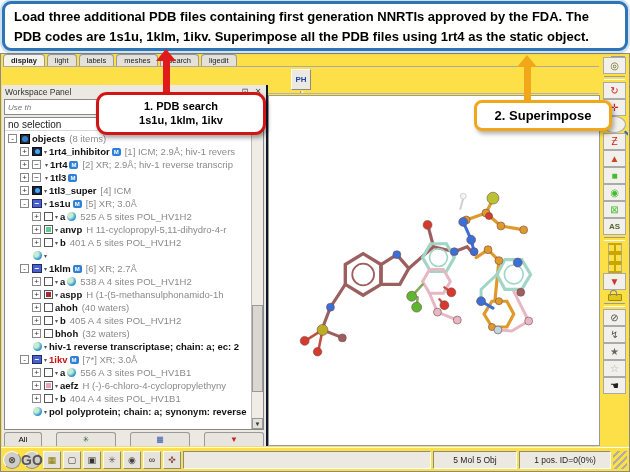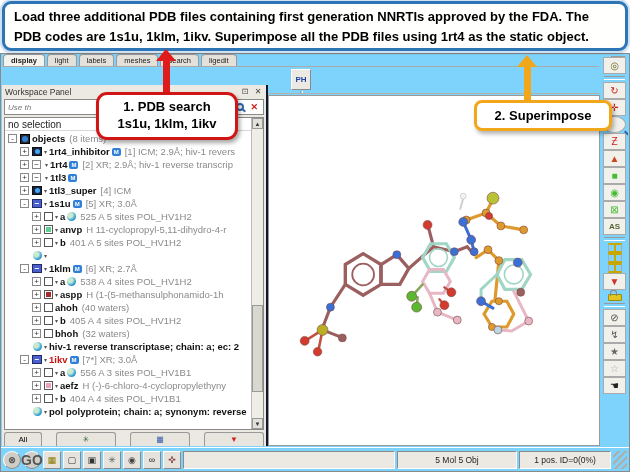--- a/index.html
+++ b/index.html
@@ -5,21 +5,21 @@
   html,body{margin:0;padding:0;width:630px;height:472px;overflow:hidden;
     font-family:"Liberation Sans",sans-serif;background:#ffffff;position:relative;}
   *{box-sizing:border-box;}
 
   
   .banner{position:absolute;left:2px;top:1px;width:626px;height:50px;background:#fffffe;
     border:3px solid #2e75b6;border-radius:9px;box-shadow:0 0 0 2px #cfe2f3,0 2px 3px rgba(0,0,0,.25);
     padding:3px 9px;font-weight:bold;font-size:13px;line-height:1.55;color:#000;z-index:3;}
 
   
-  .app{position:absolute;left:0;top:53px;width:630px;height:419px;background:#7dd3fc;
+  .app{position:absolute;left:0;top:53px;width:630px;height:419px;background:#fde047;
     border:1px solid #8a8a8a;z-index:1;}
 
   
   .tabsrow{position:absolute;left:2px;top:0;right:30px;height:13px;display:flex;align-items:flex-end;gap:2px;
     border-bottom:1px solid #aaa;}
   .tab{height:12px;padding:0 7px;font-size:7.5px;color:#222;background:#e4e1da;border:1px solid #9a9a9a;
     border-bottom:none;border-radius:4px 4px 0 0;line-height:11px;}
   .tab.active{background:#f5f3ee;font-weight:bold;}
   .tabhandle{position:absolute;right:4px;top:2px;width:14px;height:8px;
     border-top:2px solid #9a9a9a;border-bottom:2px solid #9a9a9a;}
@@ -122,23 +122,23 @@
   .sbtn.round{border-radius:50%;background:#d0cdc6;font-weight:bold;}
   .sfield{height:18px;border:1px solid;border-color:#8a8a8a #fff #fff #8a8a8a;background:#ece9e2;
     font-size:8.5px;color:#222;display:flex;align-items:center;justify-content:center;}
   .sfield.grow{flex:1;}
   .grip{flex:none;width:14px;height:18px;background:repeating-linear-gradient(135deg,transparent 0 3px,#b0ada6 3px 5px);}
 
   
   .arrow1{position:absolute;left:163px;top:60px;width:7px;height:34px;background:#e01b1b;z-index:5;}
   .arrow1::before{content:"";position:absolute;left:-7px;top:-11px;border:10px solid transparent;
     border-bottom:12px solid #e01b1b;border-top:none;}
-  .callout1{position:absolute;left:96px;top:92px;width:142px;background:#fff;border:3px solid #d11515;
+  .callout1{position:absolute;left:96px;top:92px;width:170px;background:#fff;border:3px solid #d11515;
     border-radius:11px;box-shadow:2px 3px 4px rgba(0,0,0,.35);text-align:center;font-weight:bold;
-    font-size:13px;line-height:1.3;padding:4px 2px;z-index:6;}
+    font-size:11px;line-height:1.3;padding:4px 2px;z-index:6;}
   .arrow2{position:absolute;left:524px;top:66px;width:7px;height:34px;background:#f2a71b;z-index:5;}
   .arrow2::before{content:"";position:absolute;left:-7px;top:-11px;border:10px solid transparent;
     border-bottom:12px solid #f2a71b;border-top:none;}
   .callout2{position:absolute;left:474px;top:100px;width:138px;background:#fff;border:3px solid #f2a71b;
     border-radius:8px;box-shadow:2px 3px 4px rgba(0,0,0,.3);text-align:center;font-weight:bold;
     font-size:13px;padding:5px 2px;z-index:6;}
 </style>
 </head>
 <body>
 
@@ -535,21 +535,21 @@
         <button class="sbtn round" style="font-size: 14px; font-weight: bold;">GO</button>
         <button class="sbtn" style="color: rgb(136, 119, 0);">▦</button>
         <button class="sbtn" style="color: rgb(51, 51, 51);">▢</button>
         <button class="sbtn" style="color: rgb(51, 51, 51);">▣</button>
         <button class="sbtn" style="color: rgb(85, 85, 85);">✳</button>
         <button class="sbtn" style="color: rgb(68, 68, 68);">◉</button>
         <button class="sbtn" style="color: rgb(34, 34, 34);">∞</button>
         <button class="sbtn" style="color: rgb(136, 68, 68);">✜</button>
       </span>
     <span class="sfield grow"></span>
-    <span class="sfield" style="width:120px">5 Mol 5 Obj</span>
+    <span class="sfield" style="width:84px">5 Mol 5 Obj</span>
     <span class="sfield" style="width:92px">1 pos. ID=0(0%)</span>
     <span class="grip"></span>
   </div>
 </div>
 
 <div class="arrow1"></div>
 <div class="callout1">
   <div>1. PDB search</div>
   <div>1s1u, 1klm, 1ikv</div>
 </div>

